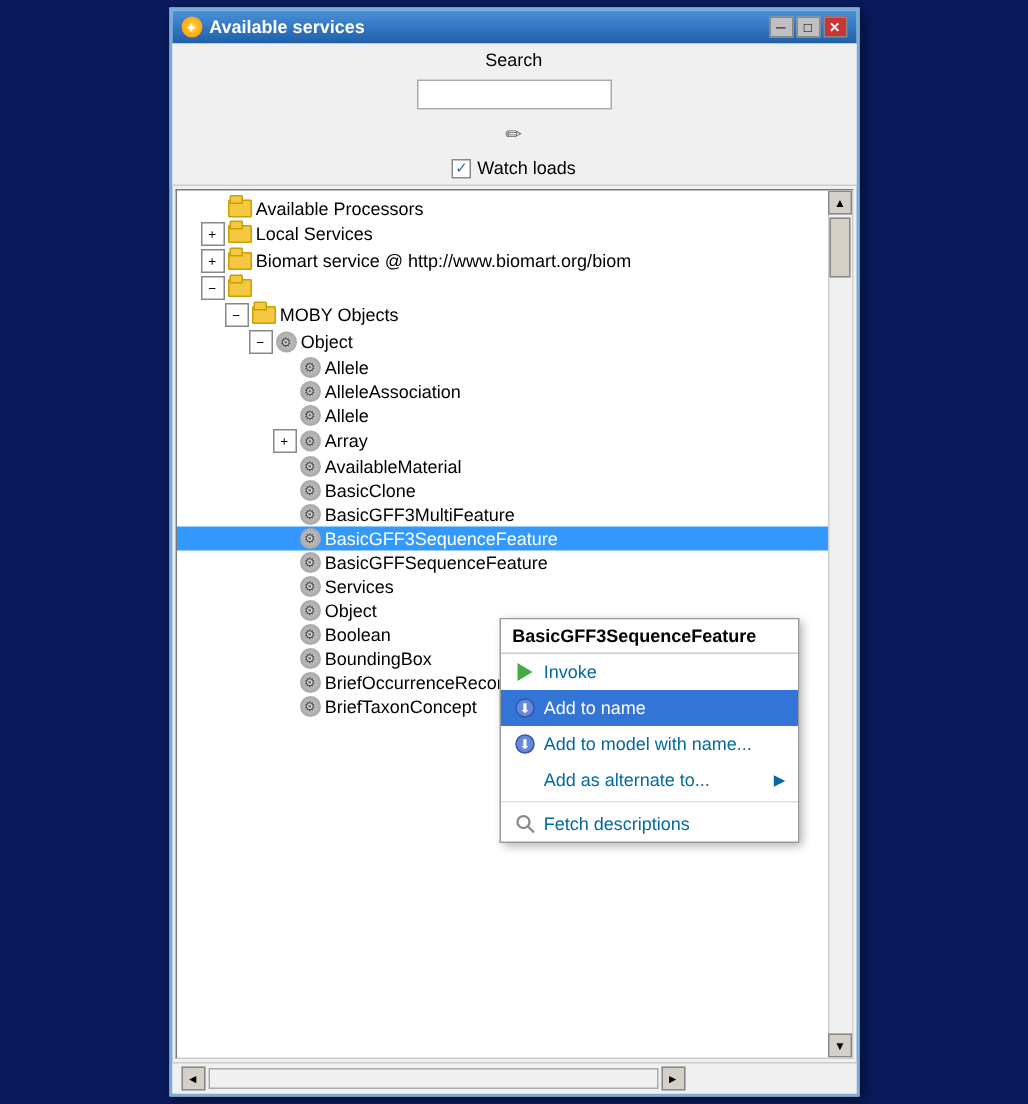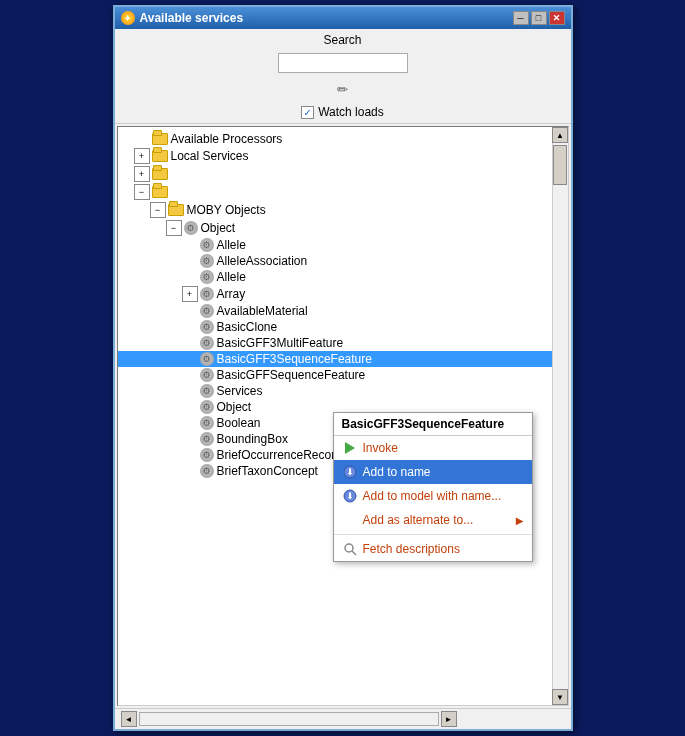--- a/index.html
+++ b/index.html
@@ -301,21 +301,21 @@
       border-bottom: 1px solid #ccc;
       color: #000;
     }
 
     .context-item {
       display: flex;
       align-items: center;
       padding: 4px 8px;
       font-size: 12px;
       cursor: pointer;
-      color: #c2410c;
+      color: #0369a1;
       gap: 5px;
     }
 
     .context-item.highlighted {
       background: #3375d6;
       color: white;
     }
 
     .context-item .item-icon {
       width: 16px;
@@ -386,20 +386,21 @@
         <span class="indent"></span>
         <div class="expand-btn">+</div>
         <span class="folder-icon"></span>
         <span>Local Services</span>
       </div>
 
       <div class="tree-item">
         <span class="indent"></span>
         <div class="expand-btn">+</div>
         <span class="folder-icon"></span>
+        <span>Biomart service @ http://www.biomart.org/biom</span>
       </div>
 
       <div class="tree-item">
         <span class="indent"></span>
         <div class="expand-btn">−</div>
         <span class="folder-icon"></span>
       </div>
 
       <div class="tree-item">
         <span class="indent"></span>

